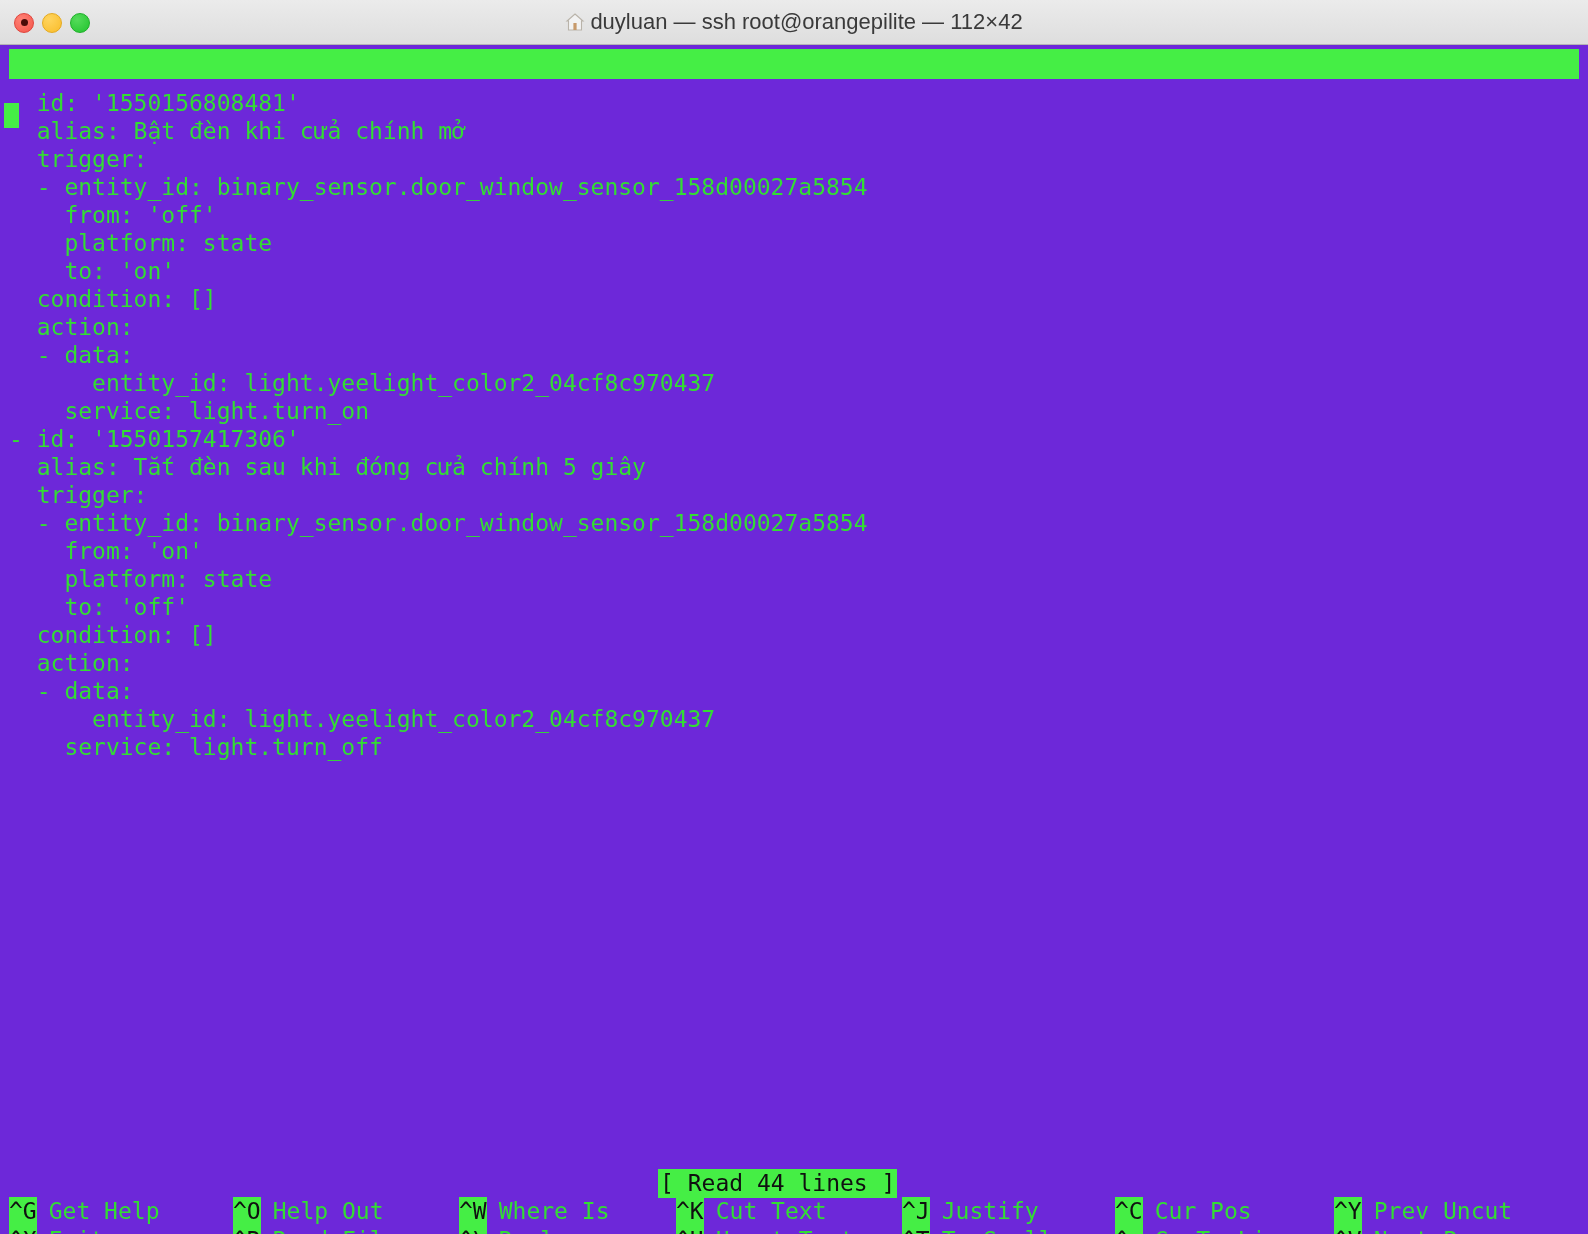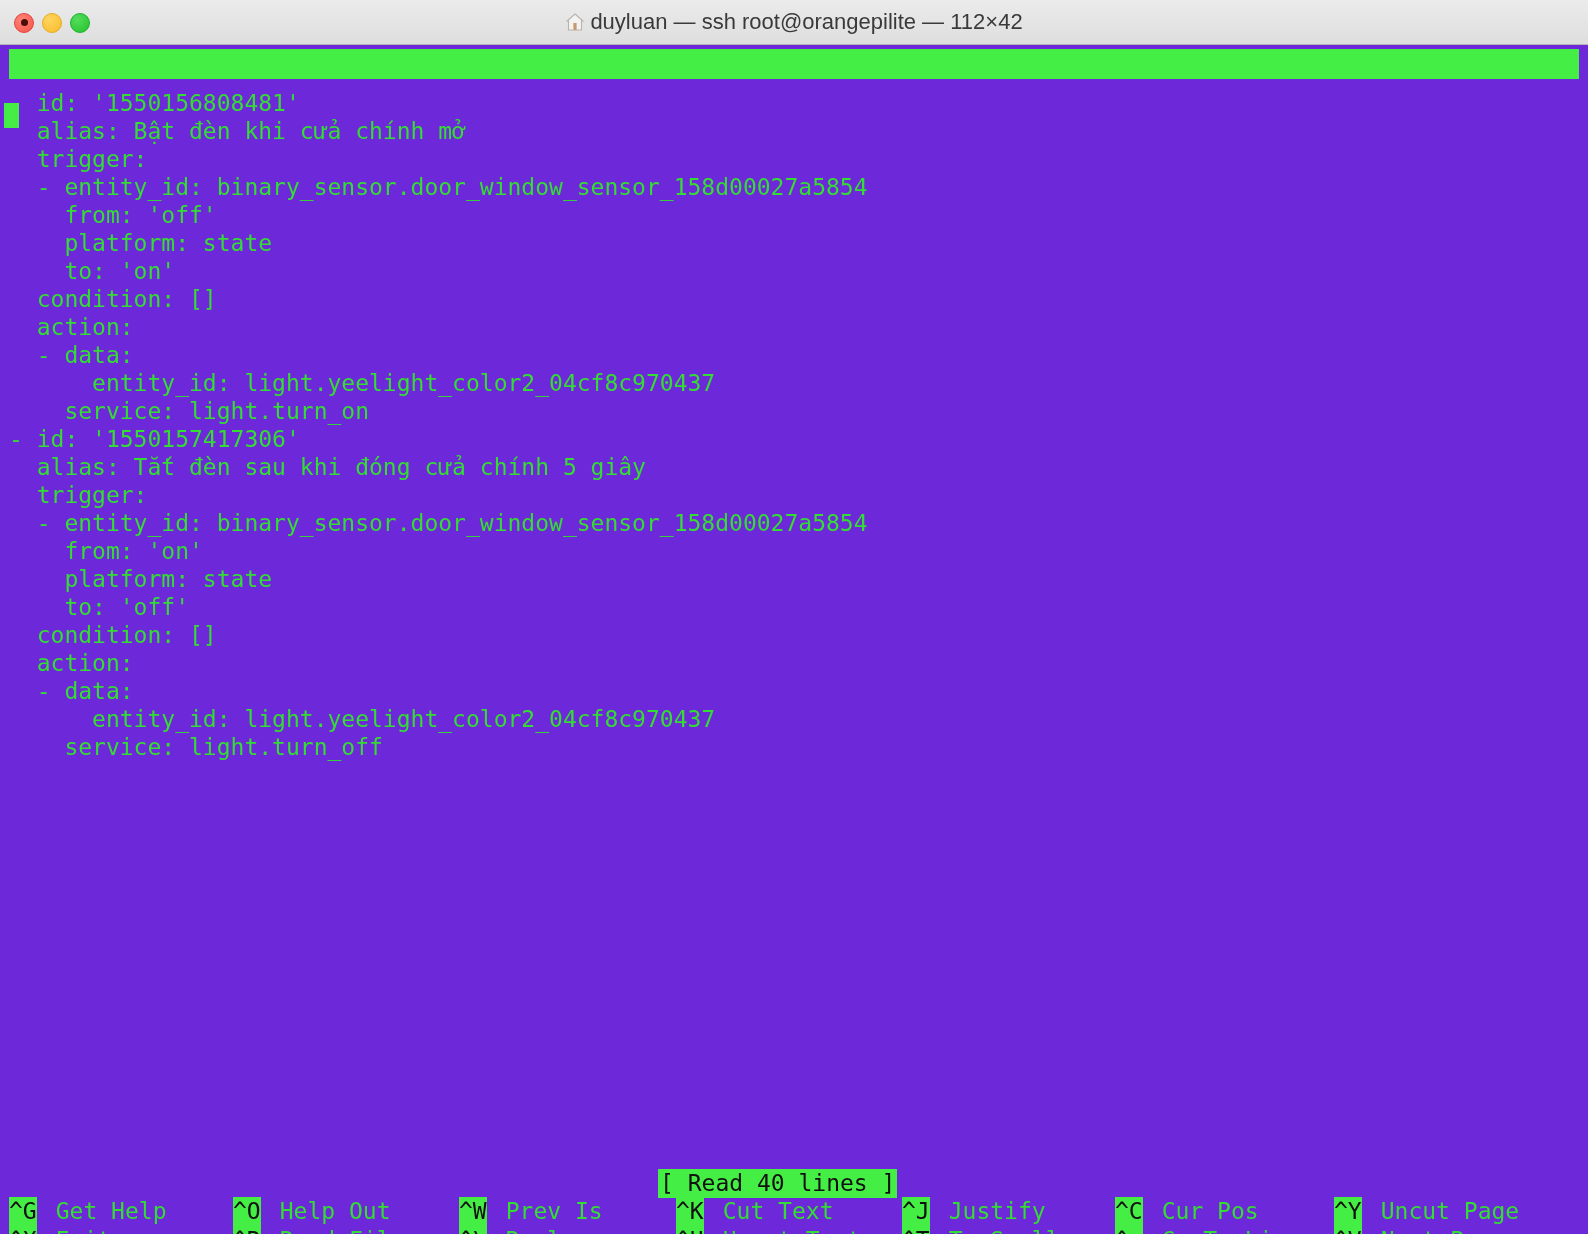--- a/index.html
+++ b/index.html
@@ -164,21 +164,21 @@
     color: #101010;
     font-size: 23px;
     line-height: 29px;
     white-space: pre;
   }
   .sc-label {
     color: #33dd33;
     font-size: 23px;
     line-height: 29px;
     white-space: pre;
-    padding-left: 19px;
+    padding-left: 12px;
   }
 </style>
 </head>
 <body>
 
 <div class="window">
 
   <div class="titlebar">
     <div class="traffic">
       <div class="light close"></div>
@@ -200,31 +200,31 @@
 
     <div class="nano-bar top">
       
       
     </div>
 
     <div class="cursor-block"></div>
 
     <div class="editor" id="editor-lines"><div class="line">  id: '1550156808481'</div><div class="line">  alias: Bật đèn khi cửa chính mở</div><div class="line">  trigger:</div><div class="line">  - entity_id: binary_sensor.door_window_sensor_158d00027a5854</div><div class="line">    from: 'off'</div><div class="line">    platform: state</div><div class="line">    to: 'on'</div><div class="line">  condition: []</div><div class="line">  action:</div><div class="line">  - data:</div><div class="line">      entity_id: light.yeelight_color2_04cf8c970437</div><div class="line">    service: light.turn_on</div><div class="line">- id: '1550157417306'</div><div class="line">  alias: Tắt đèn sau khi đóng cửa chính 5 giây</div><div class="line">  trigger:</div><div class="line">  - entity_id: binary_sensor.door_window_sensor_158d00027a5854</div><div class="line">    from: 'on'</div><div class="line">    platform: state</div><div class="line">    to: 'off'</div><div class="line">  condition: []</div><div class="line">  action:</div><div class="line">  - data:</div><div class="line">      entity_id: light.yeelight_color2_04cf8c970437</div><div class="line">    service: light.turn_off</div></div>
 
-    <div class="status-msg">[ Read 40 lines ]</div>
+    <div class="status-msg">[ Read 44 lines ]</div>
 
     <div class="shortcuts">
       <div class="sc-row" id="sc-row-1" style="position: relative;">
           <div class="sc-cell" style="position: absolute; left: 0px;"><span class="sc-key">^G</span><span class="sc-label">Get Help</span></div>
           <div class="sc-cell" style="position: absolute; left: 224px;"><span class="sc-key">^O</span><span class="sc-label">Help Out</span></div>
-          <div class="sc-cell" style="position: absolute; left: 450px;"><span class="sc-key">^W</span><span class="sc-label">Prev Is</span></div>
+          <div class="sc-cell" style="position: absolute; left: 450px;"><span class="sc-key">^W</span><span class="sc-label">Where Is</span></div>
           <div class="sc-cell" style="position: absolute; left: 667px;"><span class="sc-key">^K</span><span class="sc-label">Cut Text</span></div>
           <div class="sc-cell" style="position: absolute; left: 893px;"><span class="sc-key">^J</span><span class="sc-label">Justify</span></div>
           <div class="sc-cell" style="position: absolute; left: 1106px;"><span class="sc-key">^C</span><span class="sc-label">Cur Pos</span></div>
-          <div class="sc-cell" style="position: absolute; left: 1325px;"><span class="sc-key">^Y</span><span class="sc-label">Uncut Page</span></div>
+          <div class="sc-cell" style="position: absolute; left: 1325px;"><span class="sc-key">^Y</span><span class="sc-label">Prev Uncut</span></div>
         </div>
       <div class="sc-row" id="sc-row-2" style="position: relative;">
           <div class="sc-cell" style="position: absolute; left: 0px;"><span class="sc-key">^X</span><span class="sc-label">Exit</span></div>
           <div class="sc-cell" style="position: absolute; left: 224px;"><span class="sc-key">^R</span><span class="sc-label">Read File</span></div>
           <div class="sc-cell" style="position: absolute; left: 450px;"><span class="sc-key">^\</span><span class="sc-label">Replace</span></div>
           <div class="sc-cell" style="position: absolute; left: 667px;"><span class="sc-key">^U</span><span class="sc-label">Uncut Text</span></div>
           <div class="sc-cell" style="position: absolute; left: 893px;"><span class="sc-key">^T</span><span class="sc-label">To Spell</span></div>
           <div class="sc-cell" style="position: absolute; left: 1106px;"><span class="sc-key">^_</span><span class="sc-label">Go To Line</span></div>
           <div class="sc-cell" style="position: absolute; left: 1325px;"><span class="sc-key">^V</span><span class="sc-label">Next Page</span></div>
         </div>

